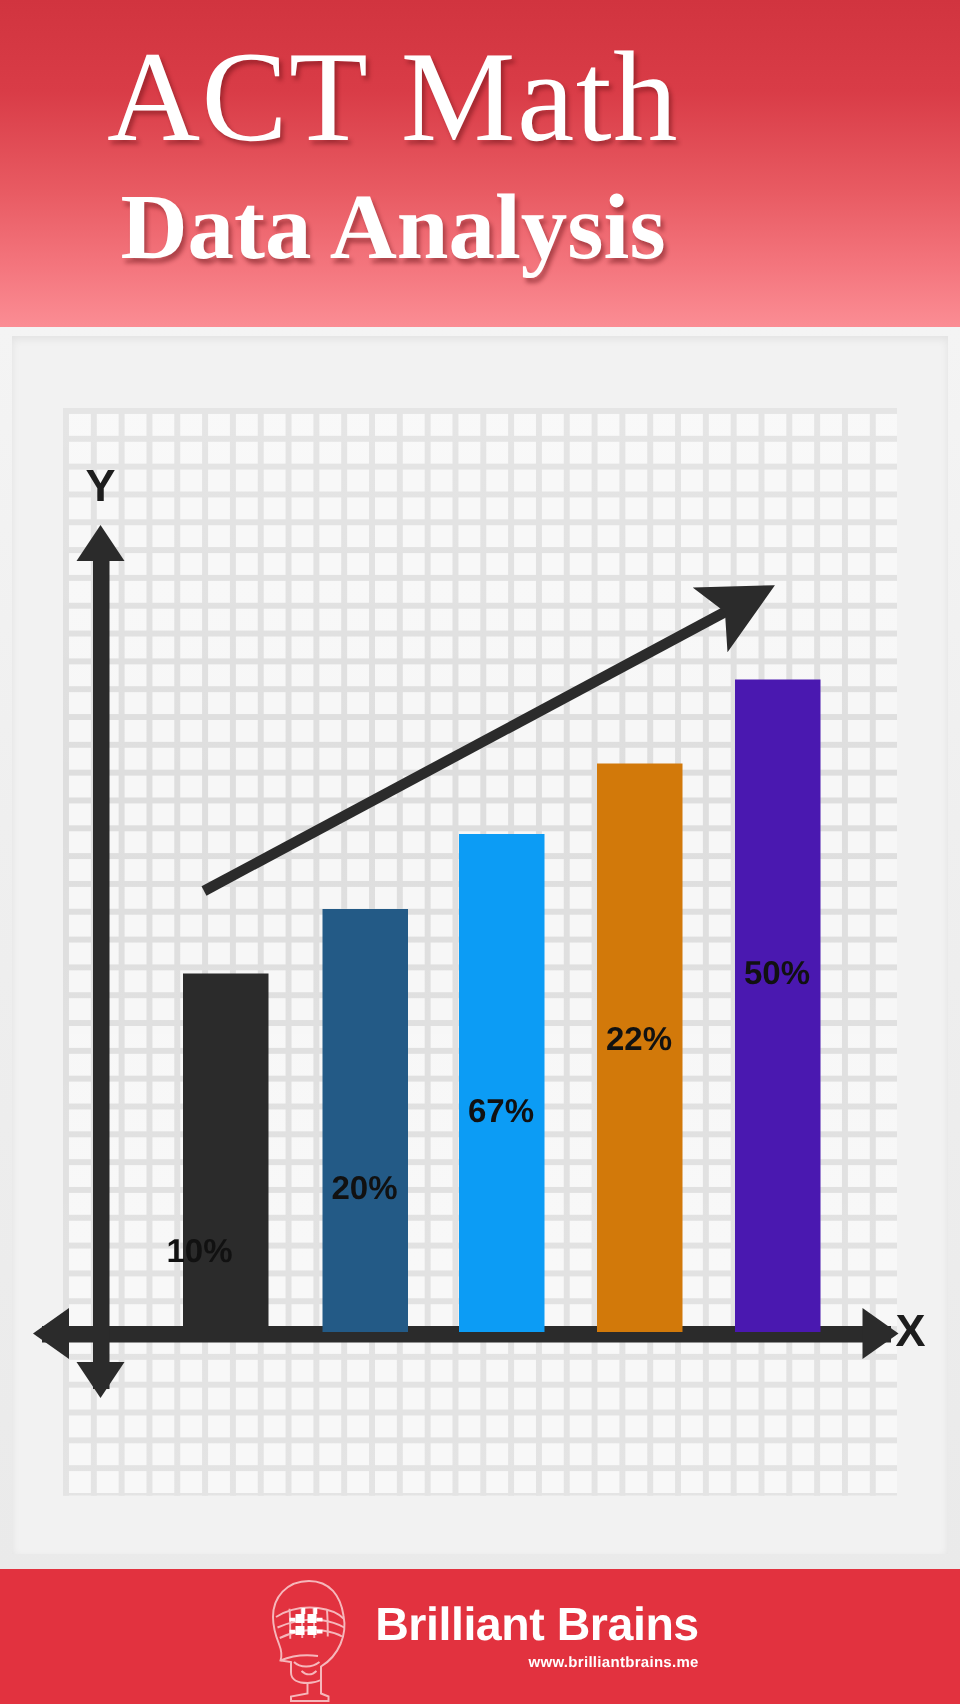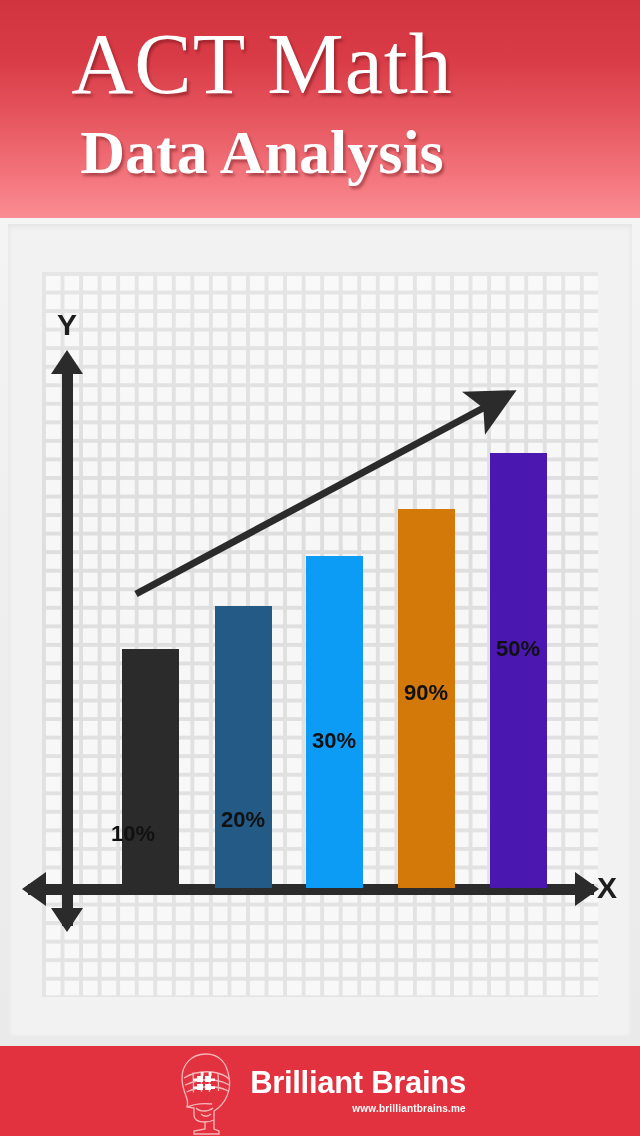--- a/index.html
+++ b/index.html
@@ -157,25 +157,25 @@
       <div class="arrow-y-up"></div>
       <div class="arrow-y-down"></div>
 
       <div class="axis-label label-y">Y</div>
       <div class="axis-label label-x">X</div>
 
       <div id="bars-layer">
           <div class="bar" style="left: 122px; width: 57px; height: 239px; top: 431px; bottom: auto; background: rgb(43, 43, 43);"></div>
           <div class="bar-value" style="left: 78px; top: 603px;">10%</div>
           <div class="bar" style="left: 215px; width: 57px; height: 282px; top: 388px; bottom: auto; background: rgb(35, 90, 134);"></div>
-          <div class="bar-value" style="left: 188px; top: 589px;">20%</div>
+          <div class="bar-value" style="left: 188px; top: 561px;">20%</div>
           <div class="bar" style="left: 306px; width: 57px; height: 332px; top: 338px; bottom: auto; background: rgb(12, 156, 245);"></div>
-          <div class="bar-value" style="left: 279px; top: 510px;">30%</div>
+          <div class="bar-value" style="left: 279px; top: 510px;">67%</div>
           <div class="bar" style="left: 398px; width: 57px; height: 379px; top: 291px; bottom: auto; background: rgb(210, 121, 10);"></div>
-          <div class="bar-value" style="left: 371px; top: 462px;">90%</div>
+          <div class="bar-value" style="left: 371px; top: 462px;">22%</div>
           <div class="bar" style="left: 490px; width: 57px; height: 435px; top: 235px; bottom: auto; background: rgb(74, 24, 176);"></div>
           <div class="bar-value" style="left: 463px; top: 418px;">50%</div>
         </div>
 
       <svg class="trend" viewBox="0 0 640 828" width="640" height="828">
         <defs>
           <marker id="trend-head" markerWidth="7" markerHeight="7" refX="2.2" refY="3.5" orient="auto">
             <path d="M0,0 L7,3.5 L0,7 L1.6,3.5 Z" fill="#2b2b2b"></path>
           </marker>
         </defs>

